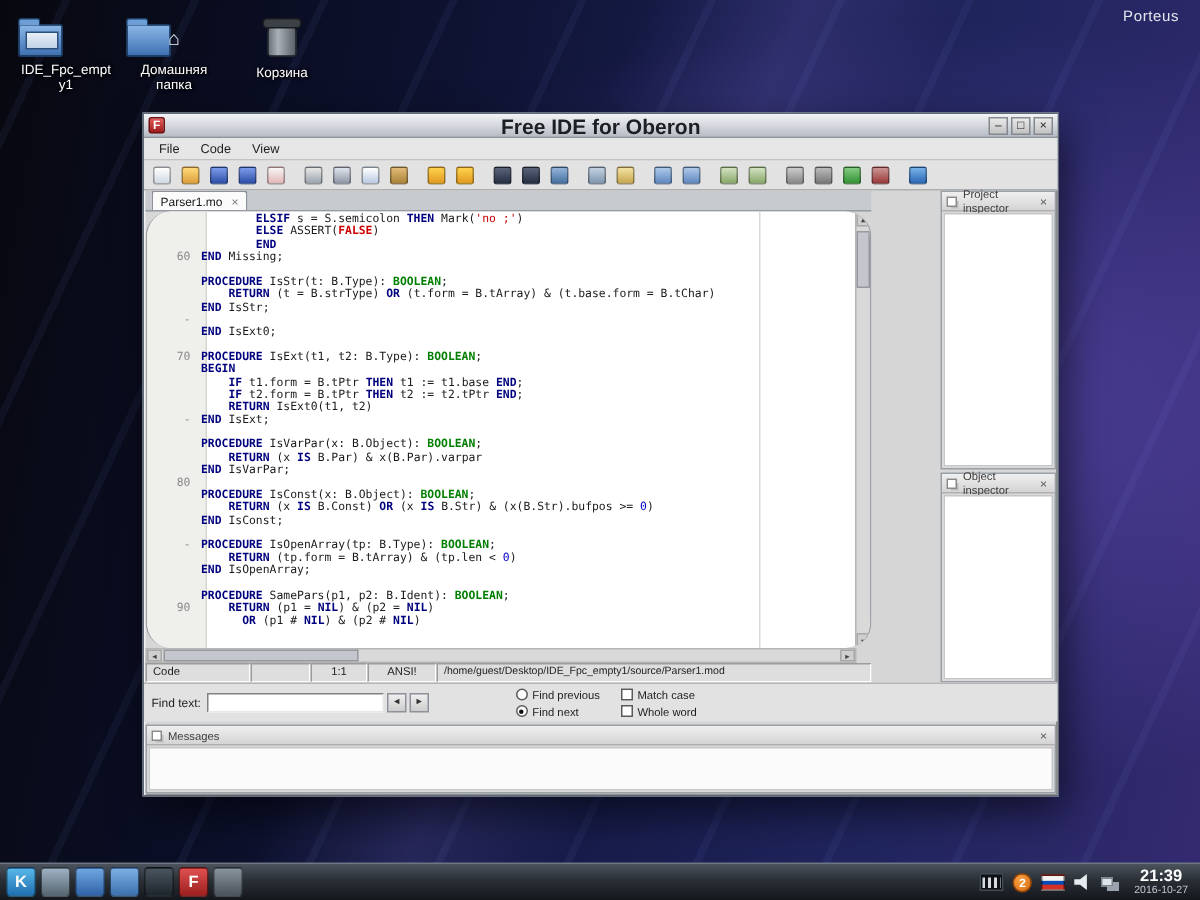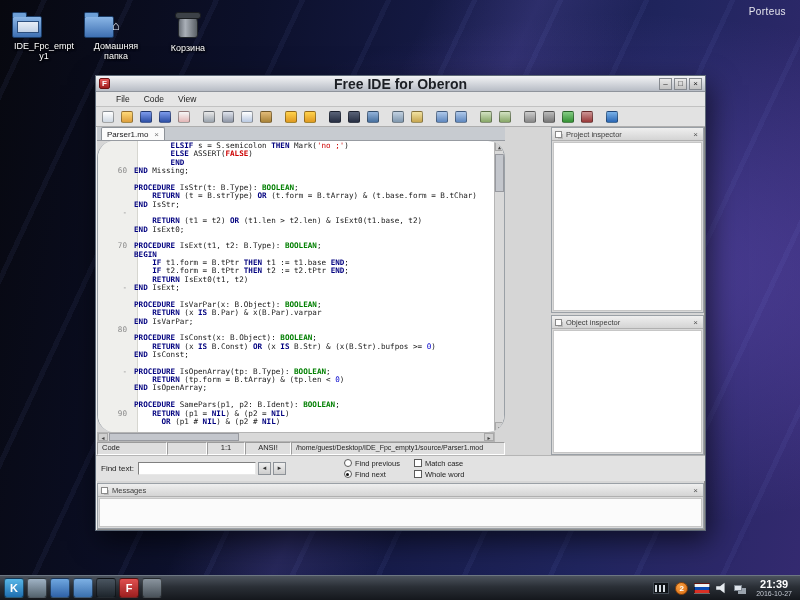--- a/index.html
+++ b/index.html
@@ -31,29 +31,29 @@
     box-shadow: inset 1px 1px 0 #f2f2f2, inset -1px -1px 0 #8d8d8d, 4px 10px 26px rgba(0,0,0,.6);
     display:flex; flex-direction:column; }
   .tbar { height:16px; flex:none; background:linear-gradient(180deg,#f2f3f5,#b7bcc5);
     border-bottom:1px solid #8f949c; display:flex; align-items:center; padding:0 3px; position:relative; }
   .wicon { width:11px; height:11px; background:linear-gradient(180deg,#e65b5b,#a01d1d); border:1px solid #6d1010; border-radius:2px;
     color:#fff; font-size:8px; font-weight:bold; text-align:center; line-height:9px; }
   .wtitle { position:absolute; left:0; right:0; text-align:center; font-size:14px; font-weight:bold; color:#1c1f24; }
   .wbtns { margin-left:auto; display:flex; gap:2px; position:relative; }
   .wbtn { width:13px; height:12px; background:linear-gradient(180deg,#e9e9e9,#c2c2c2); border:1px solid #85898f;
     font-size:8px; line-height:10px; text-align:center; color:#222; }
-  .menubar { height:15px; flex:none; background:#e6e6e6; border-bottom:1px solid #c2c2c2; display:flex; align-items:center; padding-left:13px; }
+  .menubar { height:15px; flex:none; background:#e6e6e6; border-bottom:1px solid #c2c2c2; display:flex; align-items:center; padding-left:3px; }
   .mitem { font-size:8.5px; color:#1d1d1d; padding:1px 7px; }
   .toolbar { height:20px; flex:none; background:#e2e2e2; border-bottom:1px solid #aeaeae; display:flex; align-items:center; padding-left:3px; }
   .tbtn { width:18px; height:17px; display:flex; align-items:center; justify-content:center; margin-right:1px; }
   .tbtn.gap { margin-left:6px; }
   .tico { width:12px; height:12px; border:1px solid rgba(0,0,0,.35); border-radius:2px; }
   
   .crow { flex:1; display:flex; min-height:0; margin:0 1px; }
-  .lpane { width:408px; flex:none; display:flex; flex-direction:column; min-height:0; }
+  .lpane { width:484px; flex:none; display:flex; flex-direction:column; min-height:0; }
   .tabbar { height:14px; flex:none; background:#c7cbd0; border-bottom:1px solid #979ba1; display:flex; align-items:flex-end; padding-left:4px; }
   .tab { height:13px; background:#fbfbfb; border:1px solid #8d9298; border-bottom:none; border-radius:2px 2px 0 0;
     display:flex; align-items:center; padding:0 5px; font-size:8px; color:#17171a; }
   .tclose { margin-left:6px; color:#777; font-size:8px; }
   .editor { flex:1; position:relative; background:#ffffff; overflow:hidden; border-left:1px solid #9aa0a6; border-right:1px solid #9aa0a6;
     font-family:"DejaVu Sans Mono", monospace;border-radius:17px; }
   .gutbg { position:absolute; left:0; top:0; bottom:0; width:40px; background:#efefec; border-right:1px solid #d6d6d0; }
   .mguide { position:absolute; left:408px; top:0; bottom:0; width:1px; background:#d9d9d9; }
   #lines { position:absolute; left:0; top:1px; right:10px; bottom:0; }
   .cl { height:8.37px; line-height:8.4px; white-space:pre; font-size:7.6px; }
@@ -253,21 +253,20 @@
         <div id="lines">
             <div class="cl"><span class="gut"></span><span><span class="c-p">        </span><span class="c-k">ELSIF</span><span class="c-p"> s = S.semicolon </span><span class="c-k">THEN</span><span class="c-p"> Mark(</span><span class="c-s">'no ;'</span><span class="c-p">)</span></span></div>
             <div class="cl"><span class="gut"></span><span><span class="c-p">        </span><span class="c-k">ELSE</span><span class="c-p"> ASSERT(</span><span class="c-r">FALSE</span><span class="c-p">)</span></span></div>
             <div class="cl"><span class="gut"></span><span><span class="c-p">        </span><span class="c-k">END</span></span></div>
             <div class="cl"><span class="gut">60</span><span><span class="c-k">END</span><span class="c-p"> Missing;</span></span></div>
             <div class="cl"><span class="gut"></span><span></span></div>
             <div class="cl"><span class="gut"></span><span><span class="c-k">PROCEDURE</span><span class="c-p"> IsStr(t: B.Type): </span><span class="c-t">BOOLEAN</span><span class="c-p">;</span></span></div>
             <div class="cl"><span class="gut"></span><span><span class="c-p">    </span><span class="c-k">RETURN</span><span class="c-p"> (t = B.strType) </span><span class="c-k">OR</span><span class="c-p"> (t.form = B.tArray) &amp; (t.base.form = B.tChar)</span></span></div>
             <div class="cl"><span class="gut"></span><span><span class="c-k">END</span><span class="c-p"> IsStr;</span></span></div>
             <div class="cl"><span class="gut">-</span><span></span></div>
-            <div class="cl"><span class="gut"></span><span><span class="c-p">    </span><span class="c-k">RETURN</span><span class="c-p"> (t1 = t2) </span><span class="c-k">OR</span><span class="c-p"> (t1.len &gt; t2.len) &amp; IsExt0(t1.base, t2)</span></span></div>
             <div class="cl"><span class="gut"></span><span><span class="c-k">END</span><span class="c-p"> IsExt0;</span></span></div>
             <div class="cl"><span class="gut"></span><span></span></div>
             <div class="cl"><span class="gut">70</span><span><span class="c-k">PROCEDURE</span><span class="c-p"> IsExt(t1, t2: B.Type): </span><span class="c-t">BOOLEAN</span><span class="c-p">;</span></span></div>
             <div class="cl"><span class="gut"></span><span><span class="c-k">BEGIN</span></span></div>
             <div class="cl"><span class="gut"></span><span><span class="c-p">    </span><span class="c-k">IF</span><span class="c-p"> t1.form = B.tPtr </span><span class="c-k">THEN</span><span class="c-p"> t1 := t1.base </span><span class="c-k">END</span><span class="c-p">;</span></span></div>
             <div class="cl"><span class="gut"></span><span><span class="c-p">    </span><span class="c-k">IF</span><span class="c-p"> t2.form = B.tPtr </span><span class="c-k">THEN</span><span class="c-p"> t2 := t2.tPtr </span><span class="c-k">END</span><span class="c-p">;</span></span></div>
             <div class="cl"><span class="gut"></span><span><span class="c-p">    </span><span class="c-k">RETURN</span><span class="c-p"> IsExt0(t1, t2)</span></span></div>
             <div class="cl"><span class="gut">-</span><span><span class="c-k">END</span><span class="c-p"> IsExt;</span></span></div>
             <div class="cl"><span class="gut"></span><span></span></div>
             <div class="cl"><span class="gut"></span><span><span class="c-k">PROCEDURE</span><span class="c-p"> IsVarPar(x: B.Object): </span><span class="c-t">BOOLEAN</span><span class="c-p">;</span></span></div>

